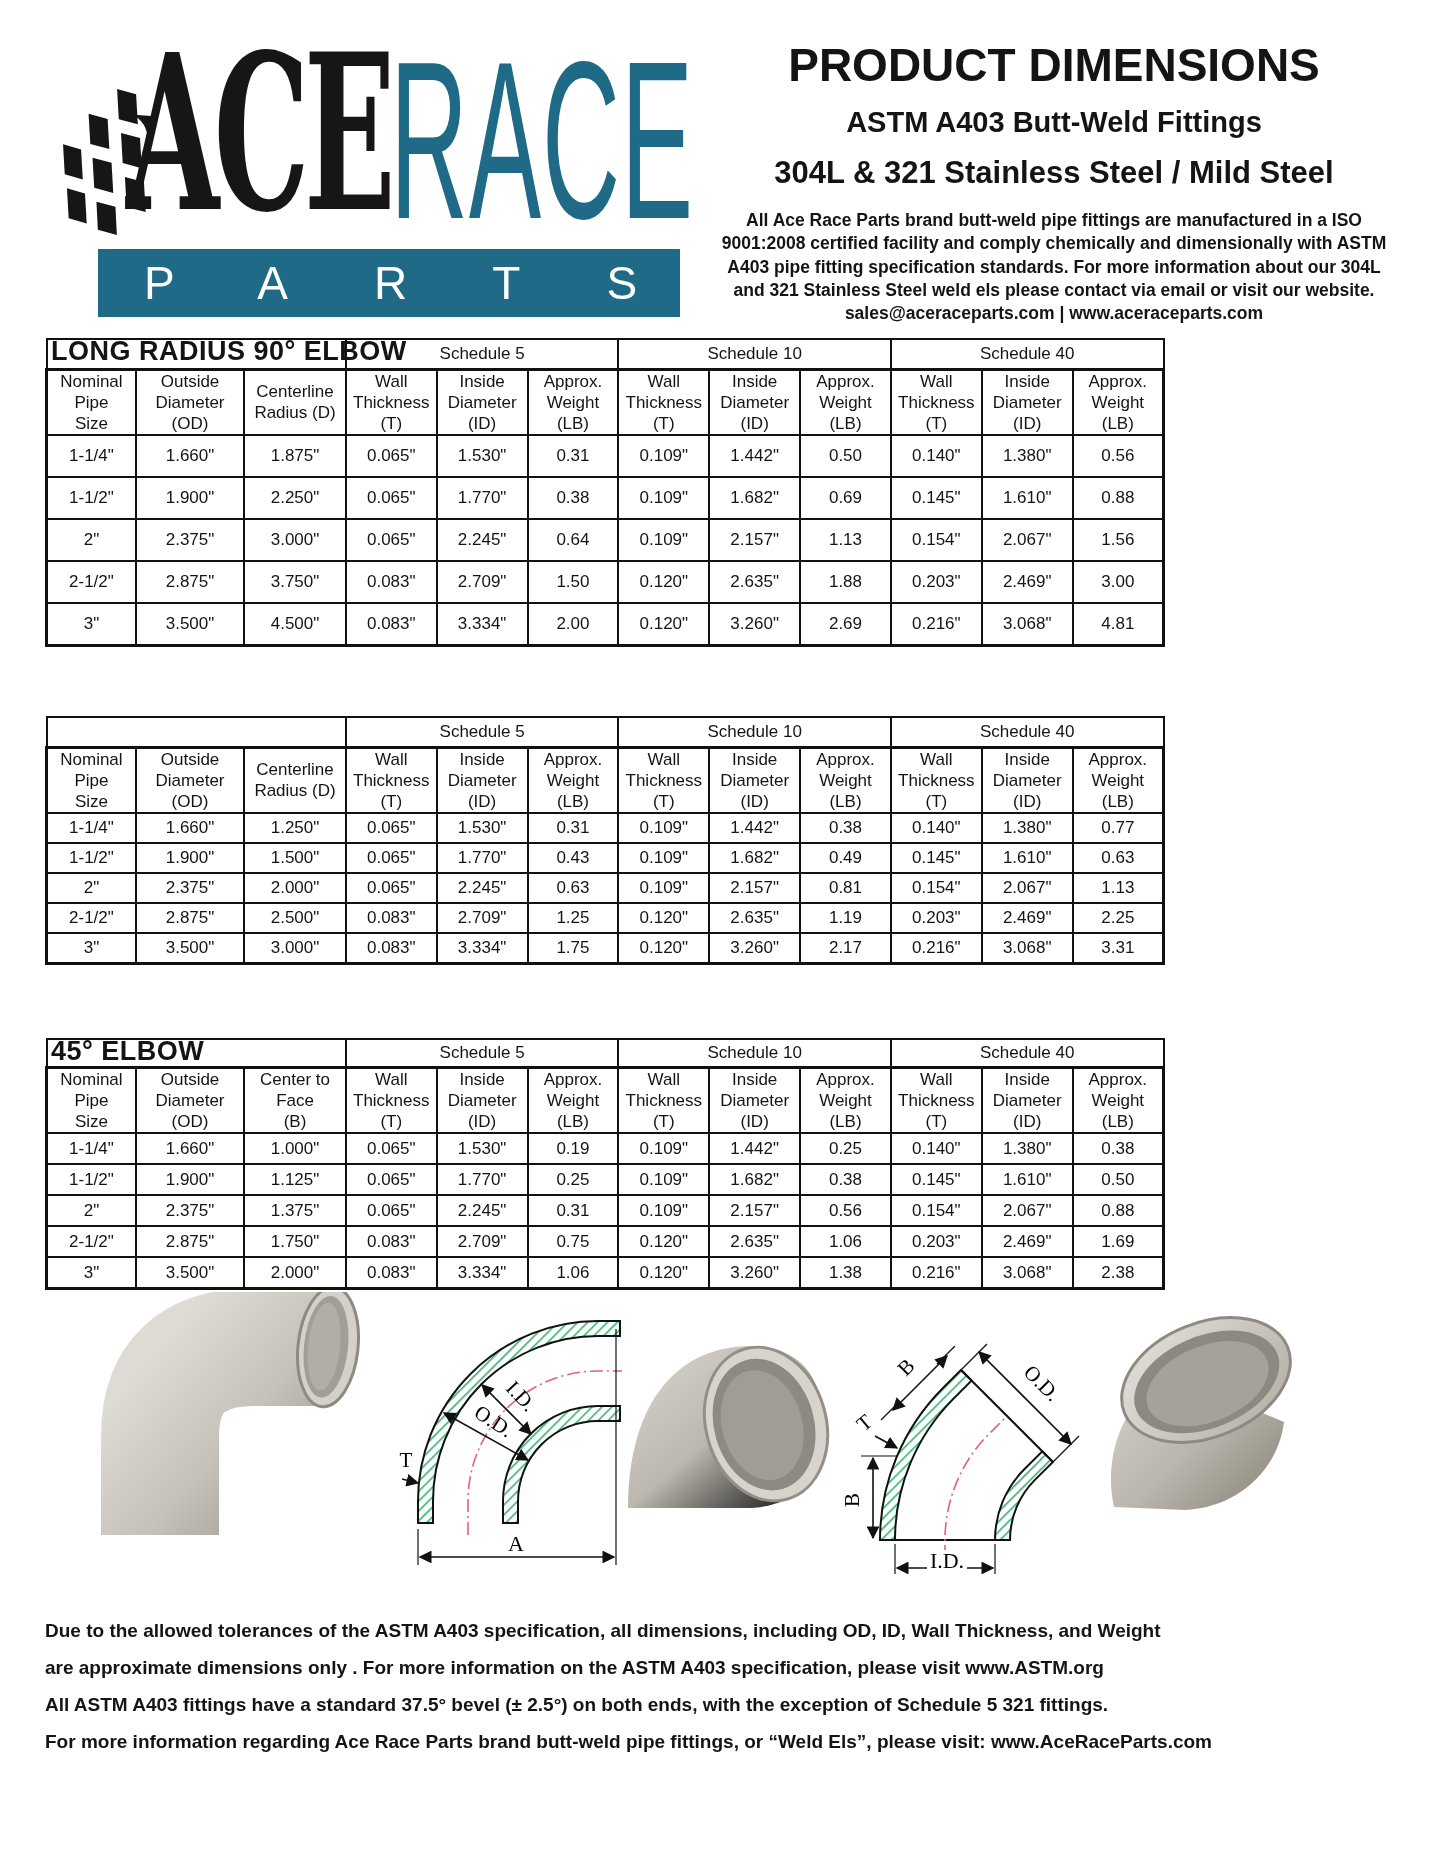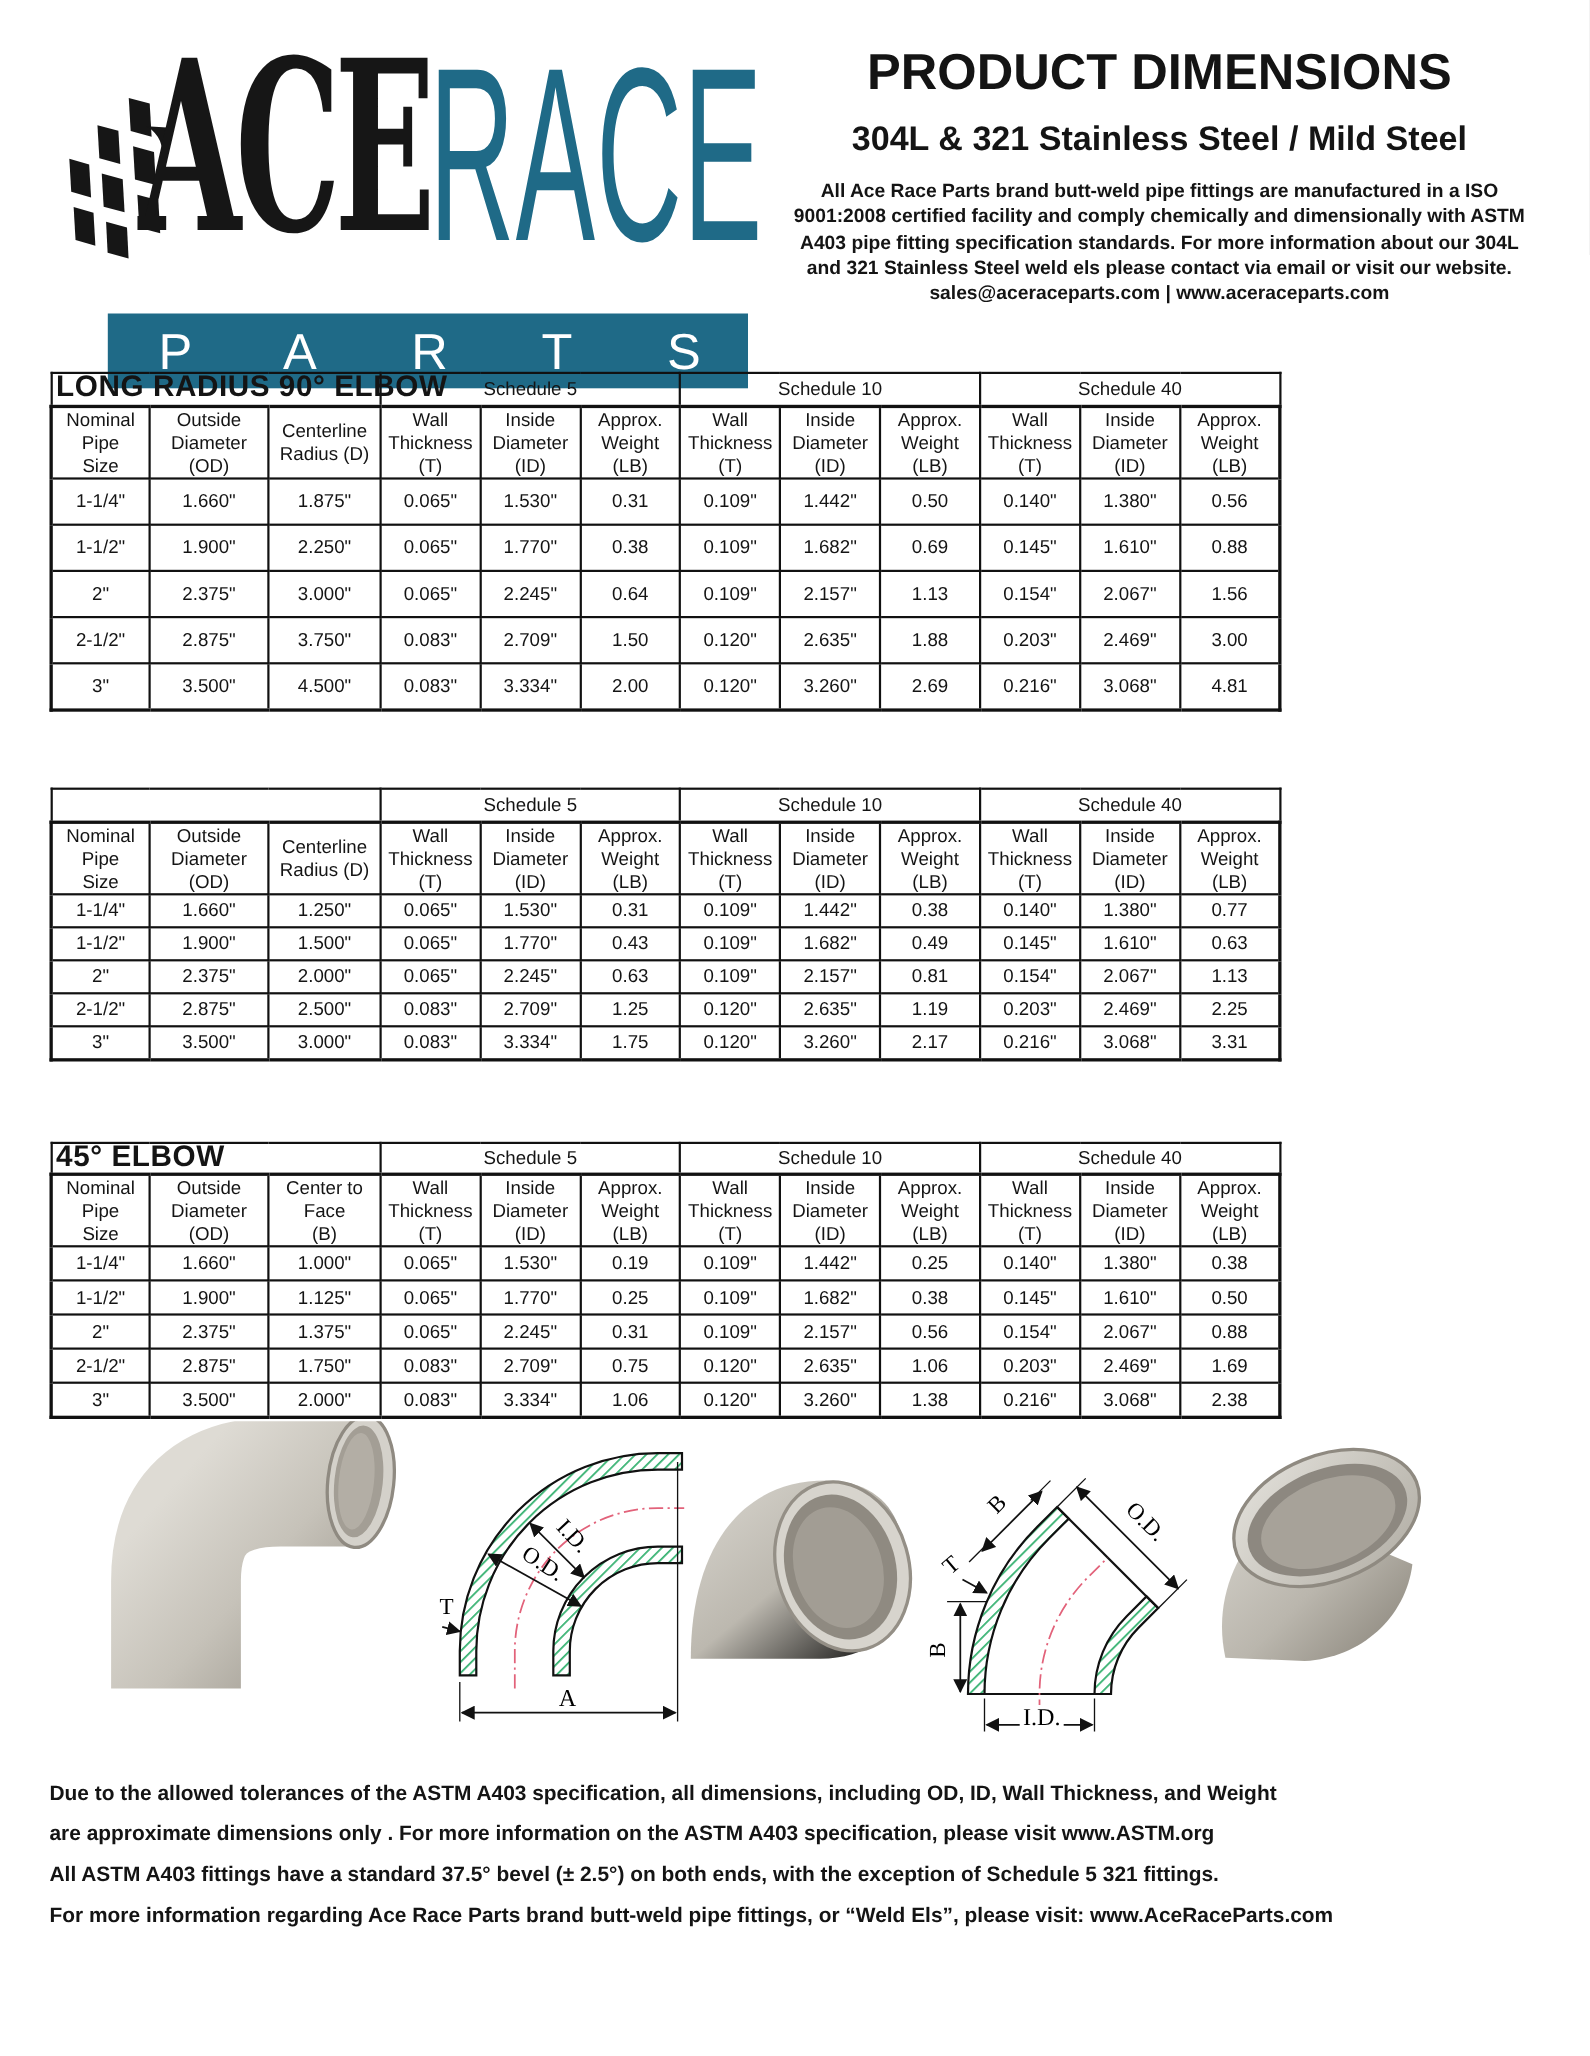--- a/index.html
+++ b/index.html
@@ -19,21 +19,21 @@
   .logo-race{
     position:absolute;left:390px;top:-4px;
     font-family:"Liberation Sans",sans-serif;font-weight:400;
     font-size:225px;line-height:225px;letter-spacing:2px;color:#1f6a87;
     transform:scaleX(0.48);transform-origin:0 0;white-space:nowrap;
   }
   .logo-bar{
     position:absolute;left:98px;top:217px;width:582px;height:68px;
     background:#1f6a87;color:#ffffff;overflow:hidden;
     font-size:46px;line-height:68px;font-weight:400;
-    letter-spacing:86px;padding-left:46px;box-sizing:border-box;white-space:nowrap;margin-top:36px;
+    letter-spacing:86px;padding-left:46px;box-sizing:border-box;white-space:nowrap;
   }
   
   .header-right{position:absolute;left:664px;top:38px;width:780px;text-align:center;}
   .hr-title{font-size:46px;font-weight:700;letter-spacing:0px;}
   .hr-sub1{font-size:29px;font-weight:700;margin-top:14px;}
   .hr-sub2{font-size:31px;font-weight:700;margin-top:16px;}
   .hr-desc{
     margin:18px auto 0 auto;width:676px;text-align:center;
     font-size:17.5px;line-height:1.33;font-weight:700;
   }
@@ -88,20 +88,21 @@
         <path d="M96,60 q16,14 8,34 q14,-10 10,-30 z"></path>
       </g>
     </svg>
     <div class="logo-ace">ACE</div>
     <div class="logo-race">RACE</div>
     <div class="logo-bar">PARTS</div>
   </div>
 
   <div class="header-right">
     <div class="hr-title">PRODUCT DIMENSIONS</div>
+    <div class="hr-sub1">ASTM A403 Butt-Weld Fittings</div>
     <div class="hr-sub2">304L &amp; 321 Stainless Steel / Mild Steel</div>
     <div class="hr-desc">All Ace Race Parts brand butt-weld pipe fittings are manufactured in a ISO 9001:2008 certified facility and comply chemically and dimensionally with ASTM A403 pipe fitting specification standards. For more information about our 304L and 321 Stainless Steel weld els please contact via email or visit our website. sales@aceraceparts.com | www.aceraceparts.com</div>
   </div>
 
   <div class="table-block tb1">
     <div class="table-title">LONG RADIUS 90° ELBOW</div>
     <table class="spec">
       <colgroup>
         <col style="width:8%">
           <col style="width:9.7%">

